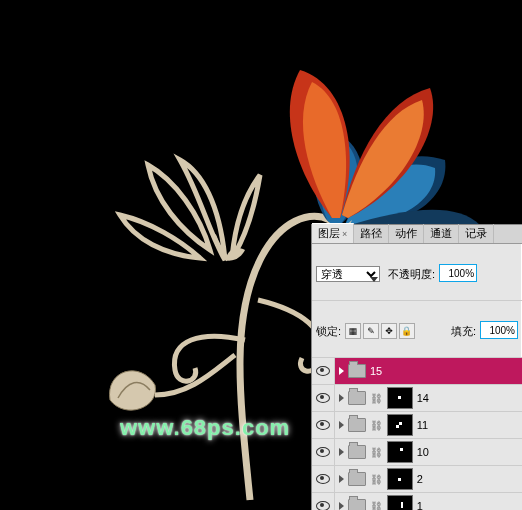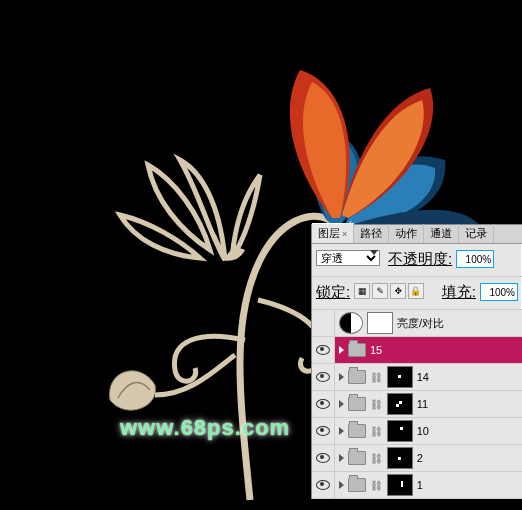--- a/index.html
+++ b/index.html
@@ -60,37 +60,36 @@
     background: #e6e6e6;
     border-top: 1px solid #fff;
   }
   .tab-x {
     font-size: 9px;
     color: #666;
     margin-left: 2px;
   }
   .opacity-row, .lock-row {
     display: flex;
-    align-items: flex-start;
-    padding: 6px 4px;
+    align-items: flex-end;
+    padding: 18px 4px;
     border-bottom: 1px solid #ccc;
     height: 20px;
     gap: 4px;
   }
   .blend-select {
     width: 64px;
     height: 16px;
     font-size: 11px;
     border: 1px solid #888;
     background: #fff;
   }
   .field-label {
-    font-size: 15px;
+    font-size: 11px;
     white-space: nowrap;
-    text-decoration: underline;
   }
   .pct-input {
     width: 32px;
     height: 14px;
     font-size: 10px;
     border: 1px solid #0ea5e9;
     text-align: right;
     padding-right: 2px;
     background: #fff;
   }
@@ -271,28 +270,20 @@
       <div class="lock-btn">✥</div>
       <div class="lock-btn">🔒</div>
     </div>
     <span style="flex:1"></span>
     <span class="field-label">填充:</span>
     <input class="pct-input" value="100%" style="">
   </div>
 
   <div class="layer-list">
 
-    <div class="layer-row">
-      <div class="vis-col"></div>
-      <div class="layer-content">
-        <span class="adj-icon"></span>
-        <span class="thumb white"></span>
-        <span class="layer-name">亮度/对比</span>
-      </div>
-    </div>
 
     <div class="layer-row selected">
       <div class="vis-col">
           <span class="eye"></span>
         </div>
       <div class="layer-content">
         <span class="twisty"></span>
         <span class="folder-icon"></span>
         <span class="layer-name">15</span>
       </div>

